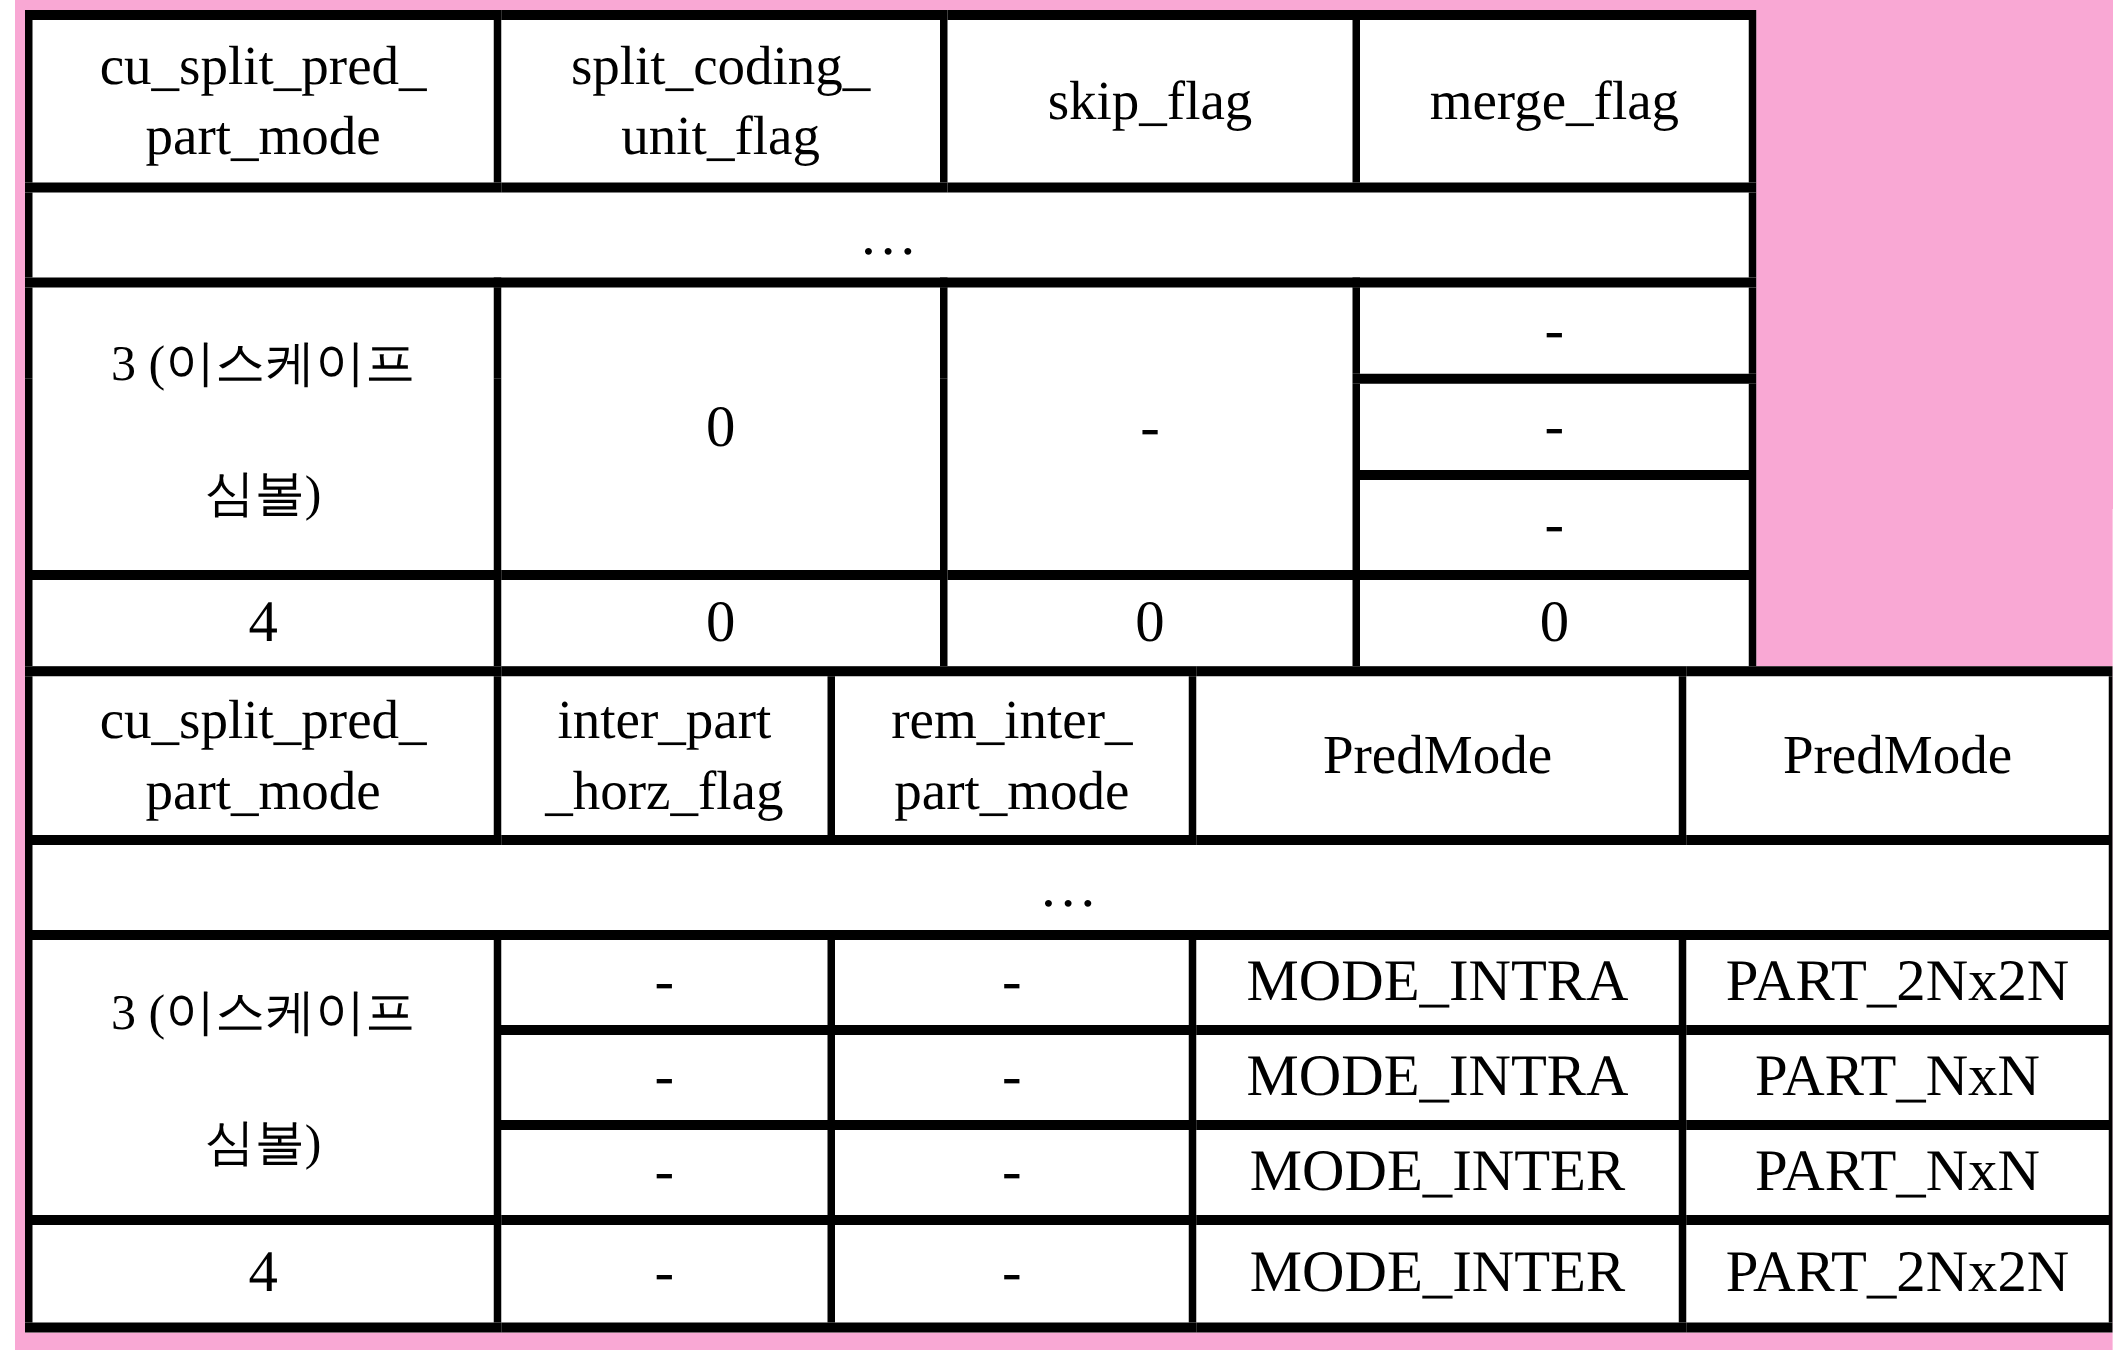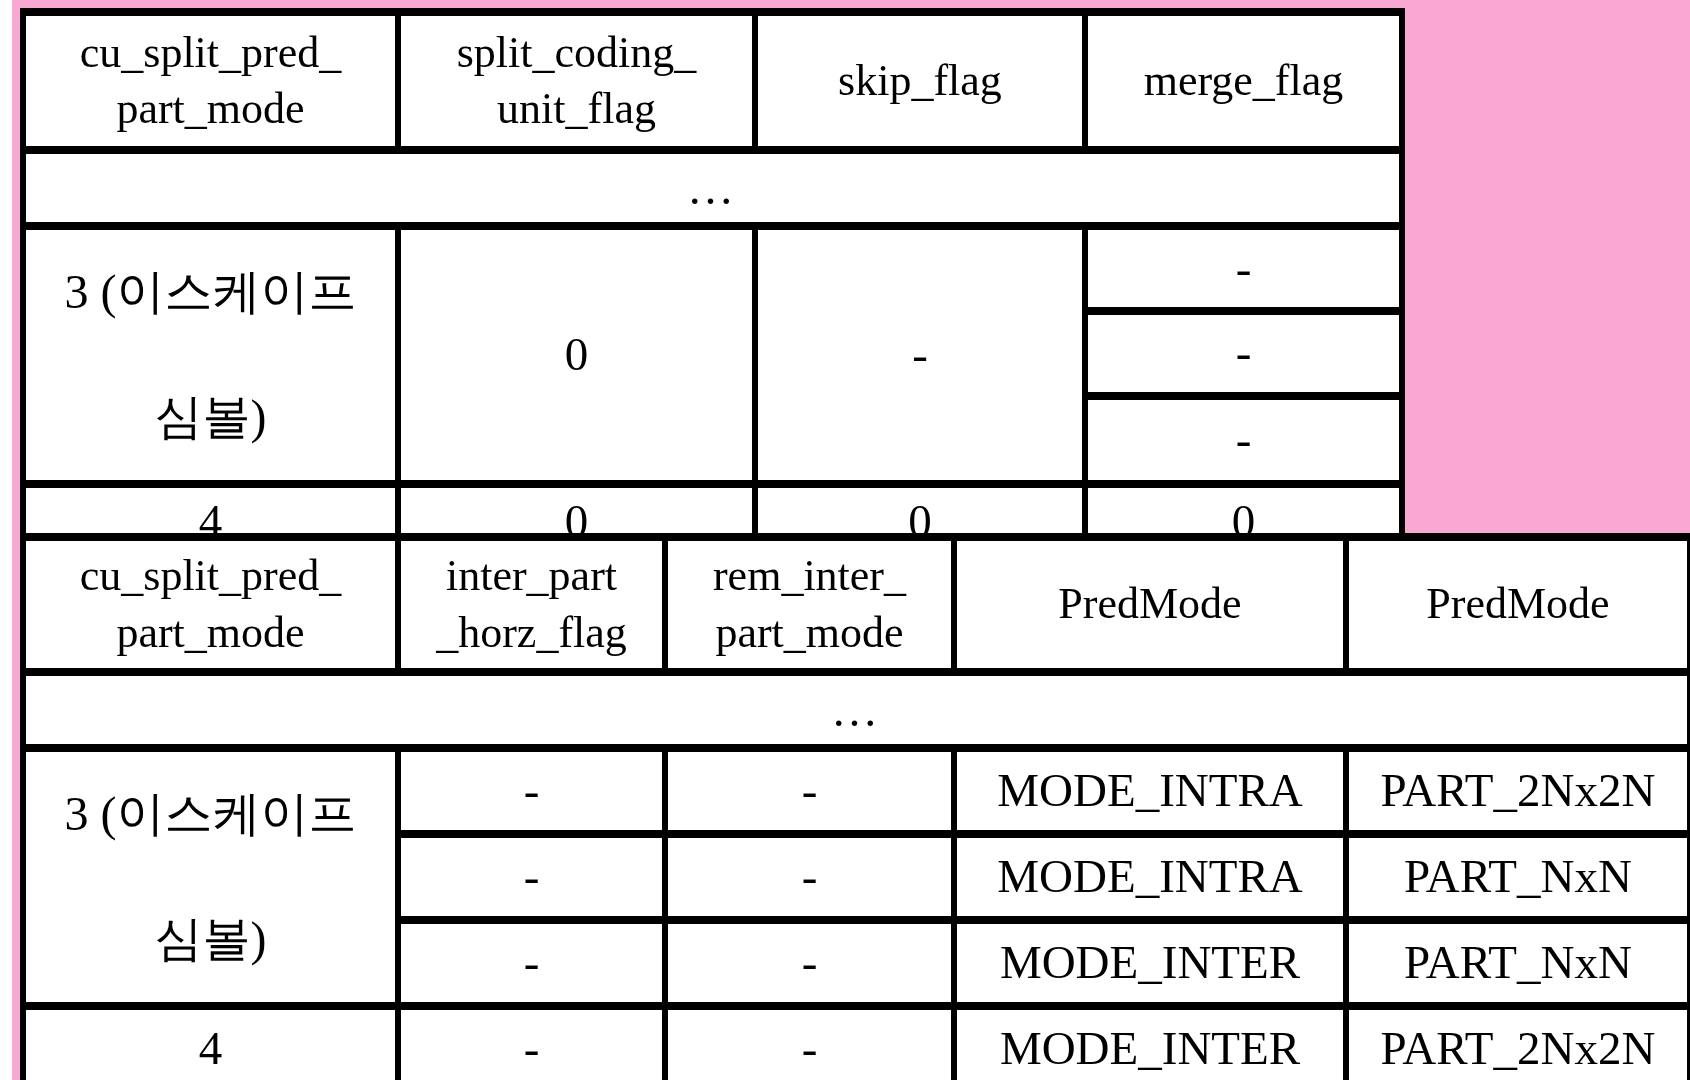--- a/index.html
+++ b/index.html
@@ -24,21 +24,21 @@
     border-top-width: 8px;
     border-bottom-width: 8px;
     text-align: center;
     vertical-align: middle;
     padding: 0;
     white-space: pre-line;
     overflow: hidden;
   }
   .hdr { font-size: 44px; line-height: 1.28; }
   .val { font-size: 47px; line-height: 1.1; }
-  .kor { font-size: 48px; line-height: 2.6; }
+  .kor { font-size: 40px; line-height: 2.6; }
   .ell { font-size: 47px; letter-spacing: 4px; }
   #table1 { left: 8px; top: 8px; }
   #table2 { left: 8px; top: 533px; }
 </style>
 </head>
 <body>
 
 <div id="canvas">
 
   <table id="table1" class="fig">

